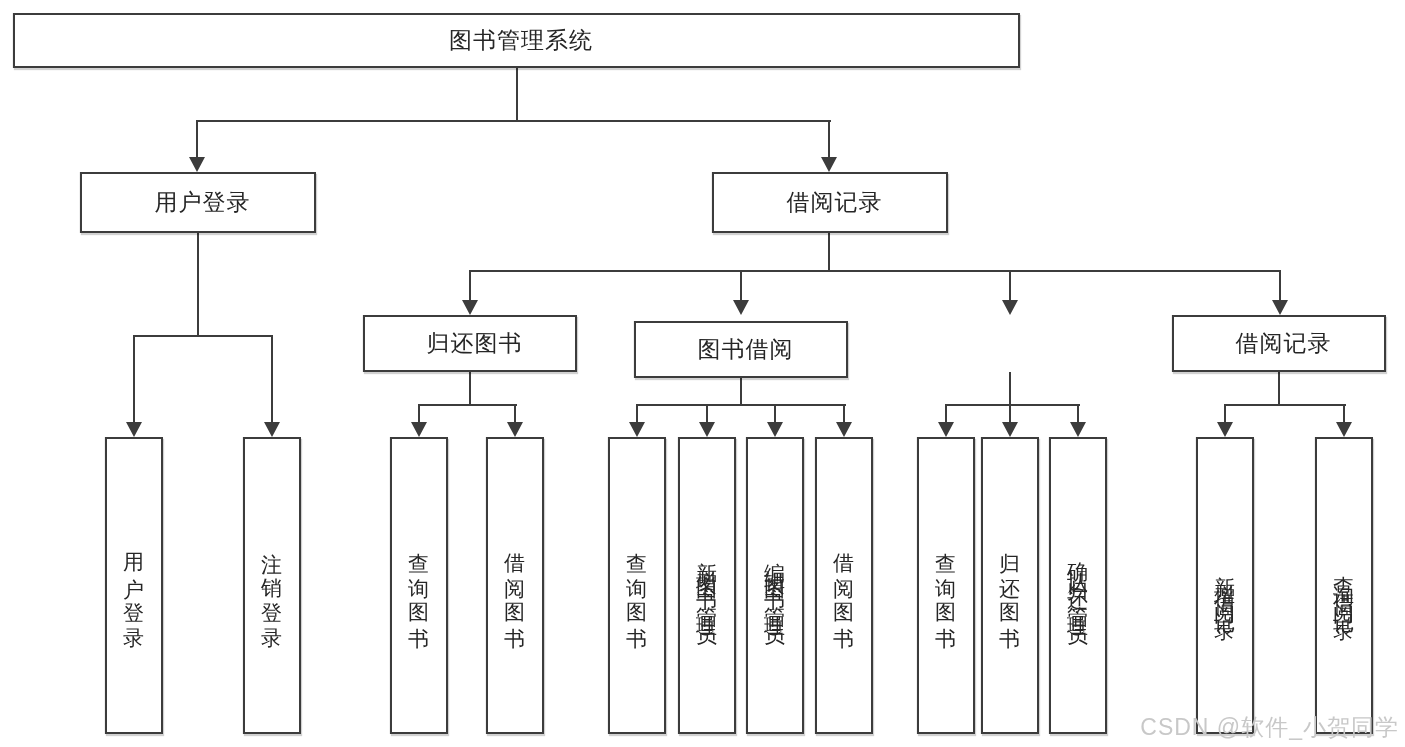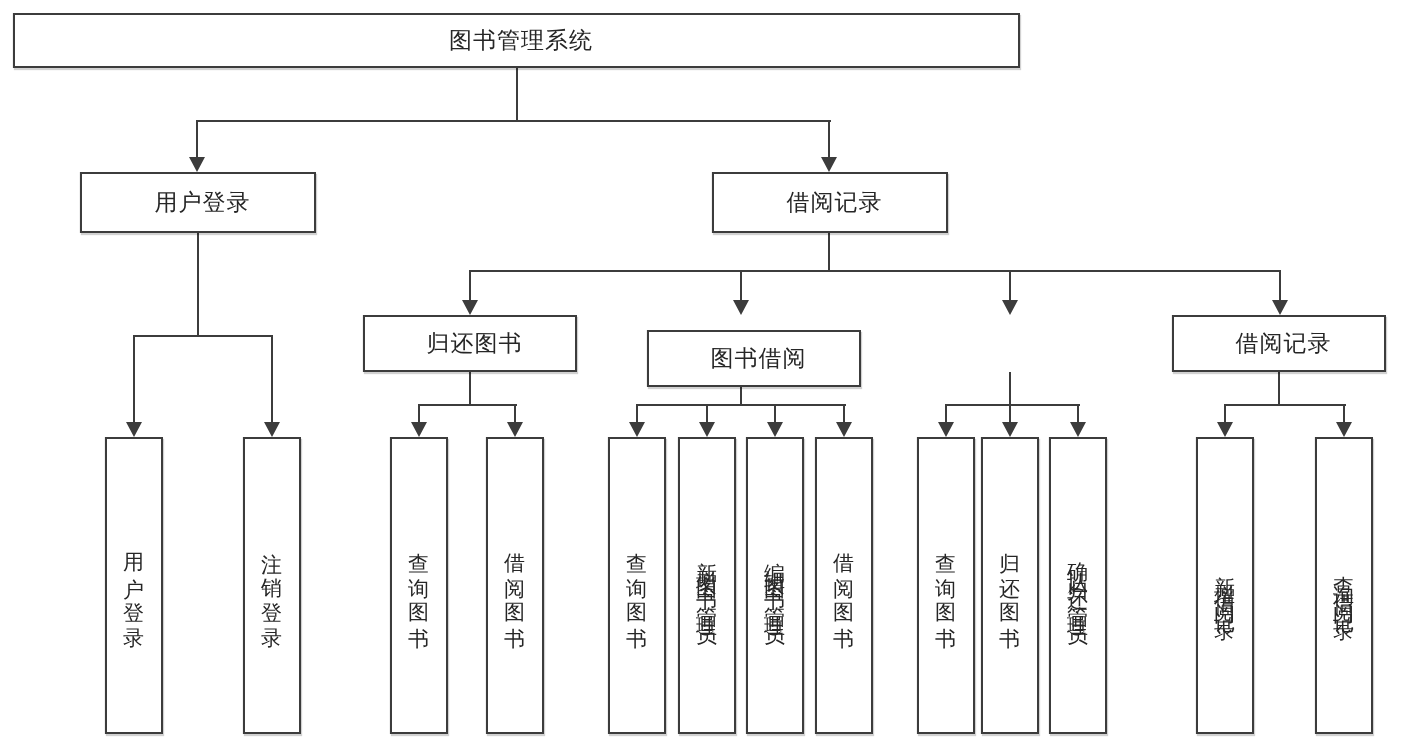--- a/index.html
+++ b/index.html
@@ -36,21 +36,21 @@
 <body>
 
 <div class="canvas">
 
   <div class="box hbox" style="left:13px;top:13px;width:1007px;height:55px;">图书管理系统</div>
 
   <div class="box hbox" style="left:80px;top:172px;width:236px;height:61px;">用户登录</div>
   <div class="box hbox" style="left:712px;top:172px;width:236px;height:61px;">借阅记录</div>
 
   <div class="box hbox" style="left:363px;top:315px;width:214px;height:57px;">归还图书</div>
-  <div class="box hbox" style="left:634px;top:330px;width:214px;height:57px;margin-left:13px;">图书借阅</div>
+  <div class="box hbox" style="left:634px;top:321px;width:214px;height:57px;">图书借阅</div>
   <div class="box hbox" style="left:1172px;top:315px;width:214px;height:57px;">借阅记录</div>
 
   <div class="box vbox" style="left:105px;top:437px;width:58px;height:297px;">用户登录</div>
   <div class="box vbox" style="left:243px;top:437px;width:58px;height:297px;">注销登录</div>
 
   <div class="box vbox" style="left:390px;top:437px;width:58px;height:297px;">查询图书</div>
   <div class="box vbox" style="left:486px;top:437px;width:58px;height:297px;">借阅图书</div>
 
   <div class="box vbox" style="left:608px;top:437px;width:58px;height:297px;">查询图书</div>
   <div class="box vbox long" style="left:678px;top:437px;width:58px;height:297px;">新增图书（管理员）</div>
@@ -119,13 +119,14 @@
     <div class="ar" style="left:1070px;top:422px;"></div>
 
     <div class="vl" style="left:1278px;top:372px;height:34px;"></div>
     <div class="hl" style="left:1225px;top:404px;width:121px;"></div>
     <div class="vl" style="left:1224px;top:404px;height:20px;"></div>
     <div class="ar" style="left:1217px;top:422px;"></div>
     <div class="vl" style="left:1343px;top:404px;height:20px;"></div>
     <div class="ar" style="left:1336px;top:422px;"></div>
   </div>
 
+  <div class="watermark">CSDN @软件_小贺同学</div>
 </div>
 
 </body></html>

